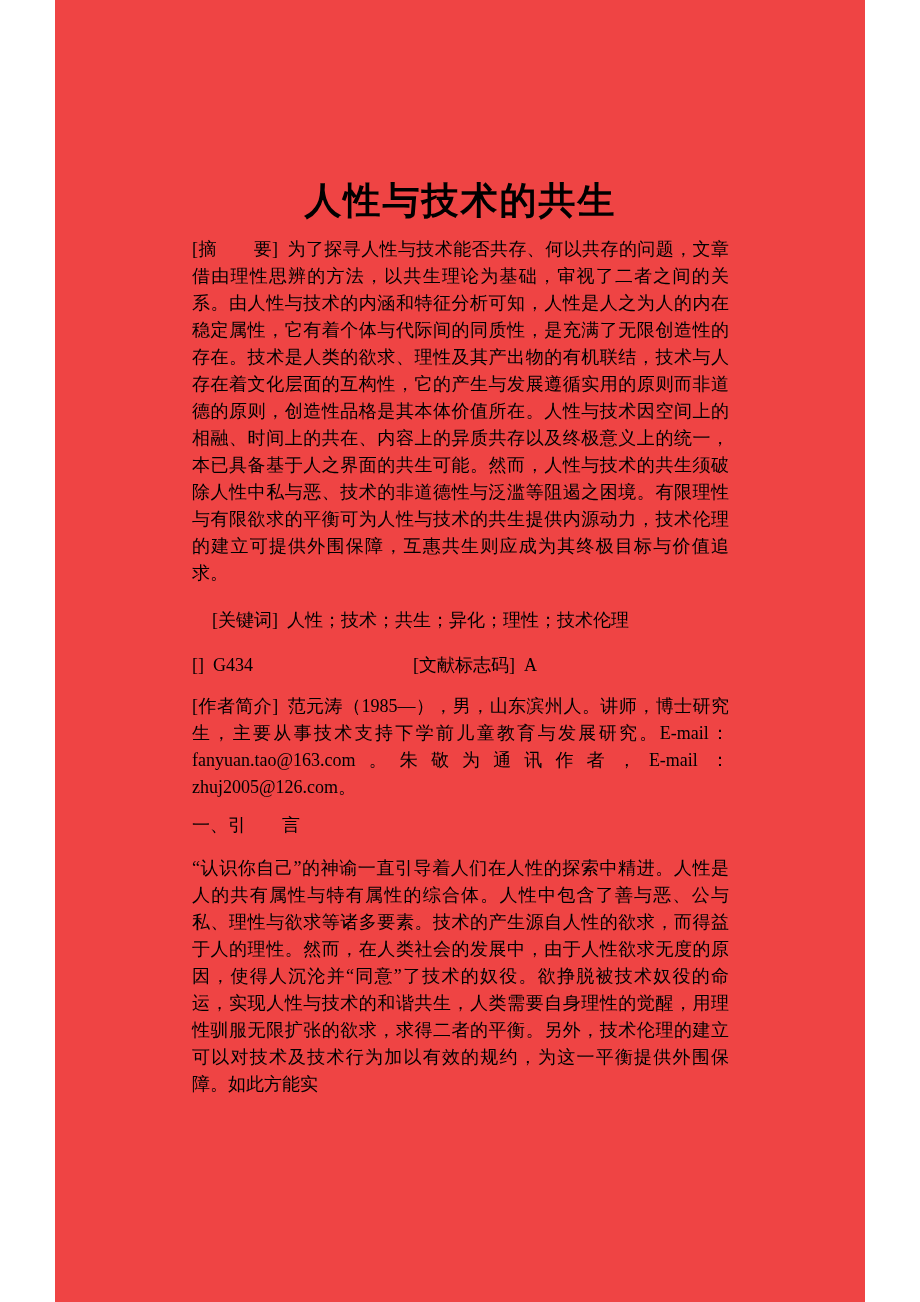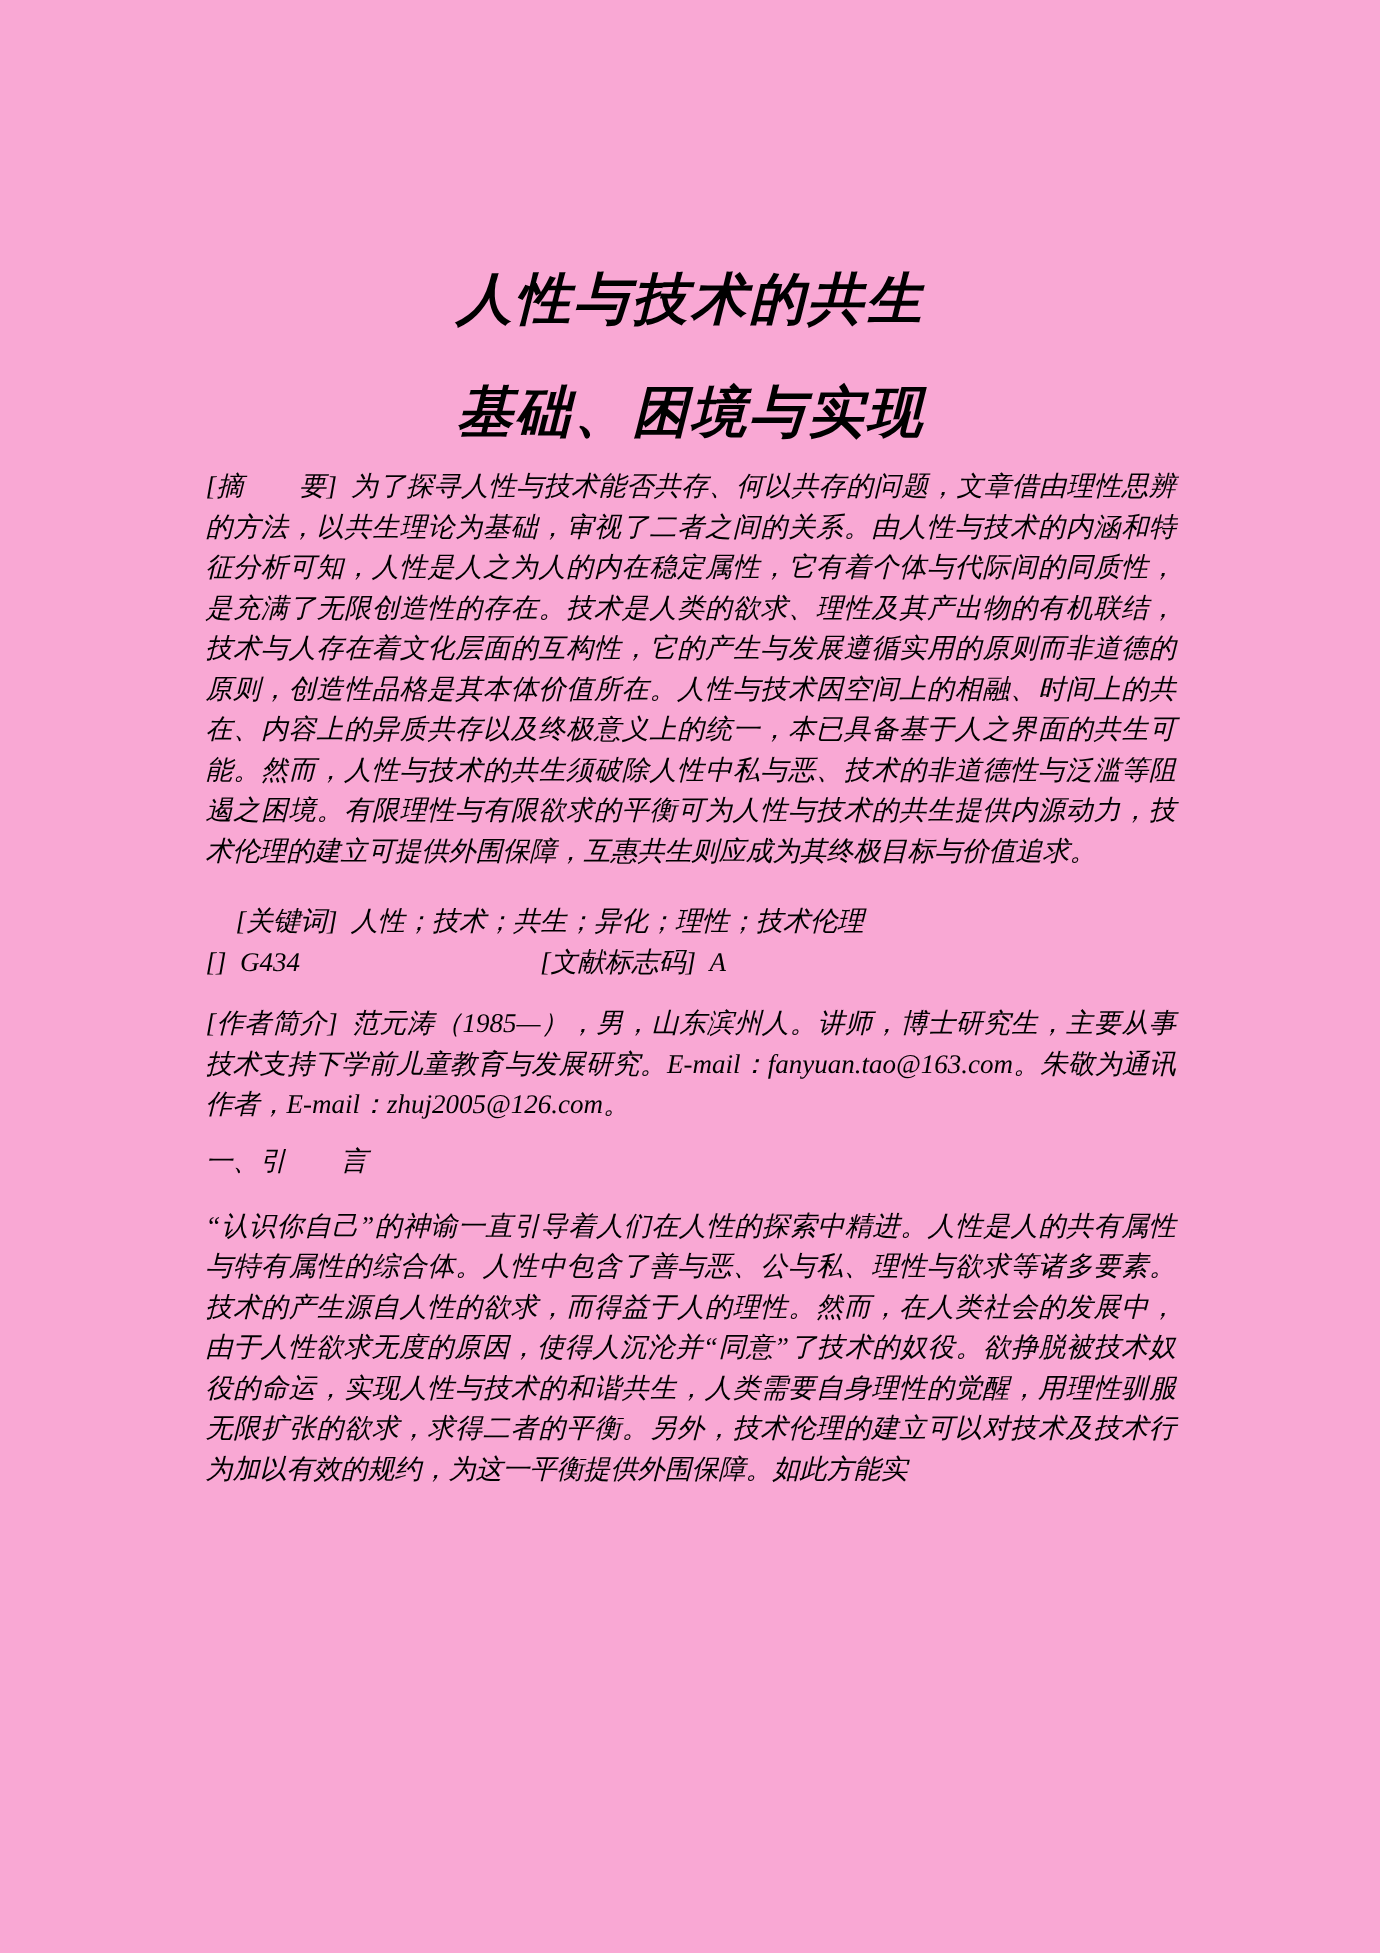--- a/index.html
+++ b/index.html
@@ -2,26 +2,25 @@
 <html lang="zh"><head>
 <meta charset="utf-8">
 <style>
   html, body {
     margin: 0;
     padding: 0;
     background: #ffffff;
   }
   .page {
     position: relative;
-    width: 920px;
+    width: 810px;
     height: 1302px;
-    background: #f9a8d4;
+    background: #ef4444;
     overflow: hidden;
     margin: 0 auto;
-    font-style: italic;
   }
   .content {
     padding: 0 136px 0 137px;
     font-family: "Liberation Serif", "DejaVu Serif", serif;
     font-size: 18px;
     line-height: 27px;
     color: #000000;
     text-align: justify;
   }
   p, h1, h2 { margin: 0; padding: 0; }
@@ -33,42 +32,41 @@
     line-height: 42px;
     letter-spacing: 2px;
   }
   .title-line-1 { margin-top: 180px; }
   .title-line-2 { margin-top: 33px; }
 
   .authors-line { margin-top: 115px; }
 
   .abstract-para { margin-top: 14px; }
   .keywords-para { margin-top: 20px; margin-left: 20px; }
-  .classification-para { }
+  .classification-para { margin-top: 18px; }
   .doc-type-group { margin-left: 160px; }
   .inline-gap { display: inline-block; width: 9px; }
   .bio-para { margin-top: 14px; }
 
   .section-heading {
     margin-top: 11px;
     font-size: 18px;
     font-weight: normal;
     line-height: 27px;
   }
   .body-para { margin-top: 16px; }
 </style>
 </head>
 <body>
 
 <div class="page">
   <div class="content">
 
     <h1 class="title-line title-line-1">人性与技术的共生</h1>
 
-    <h1 class="title-line title-line-2">基础、困境与实现</h1>
 
 
     <p class="abstract-para"><span>[摘　　要]</span><span class="inline-gap"></span><span>为了探寻人性与技术能否共存、何以共存的问题，文章借由理性思辨的方法，以共生理论为基础，审视了二者之间的关系。由人性与技术的内涵和特征分析可知，人性是人之为人的内在稳定属性，它有着个体与代际间的同质性，是充满了无限创造性的存在。技术是人类的欲求、理性及其产出物的有机联结，技术与人存在着文化层面的互构性，它的产生与发展遵循实用的原则而非道德的原则，创造性品格是其本体价值所在。人性与技术因空间上的相融、时间上的共在、内容上的异质共存以及终极意义上的统一，本已具备基于人之界面的共生可能。然而，人性与技术的共生须破除人性中私与恶、技术的非道德性与泛滥等阻遏之困境。有限理性与有限欲求的平衡可为人性与技术的共生提供内源动力，技术伦理的建立可提供外围保障，互惠共生则应成为其终极目标与价值追求。</span></p>
 
     <p class="keywords-para"><span>[关键词]</span><span class="inline-gap"></span><span>人性；技术；共生；异化；理性；技术伦理</span></p>
 
     <p class="classification-para"><span>[]</span><span class="inline-gap"></span><span>G434</span><span class="doc-type-group"><span>[文献标志码]</span><span class="inline-gap"></span><span>A</span></span></p>
 
     <p class="bio-para"><span>[作者简介]</span><span class="inline-gap"></span><span>范元涛（1985—），男，山东滨州人。讲师，博士研究生，主要从事技术支持下学前儿童教育与发展研究。E-mail：fanyuan.tao@163.com。朱敬为通讯作者，E-mail：zhuj2005@126.com。</span></p>
 

